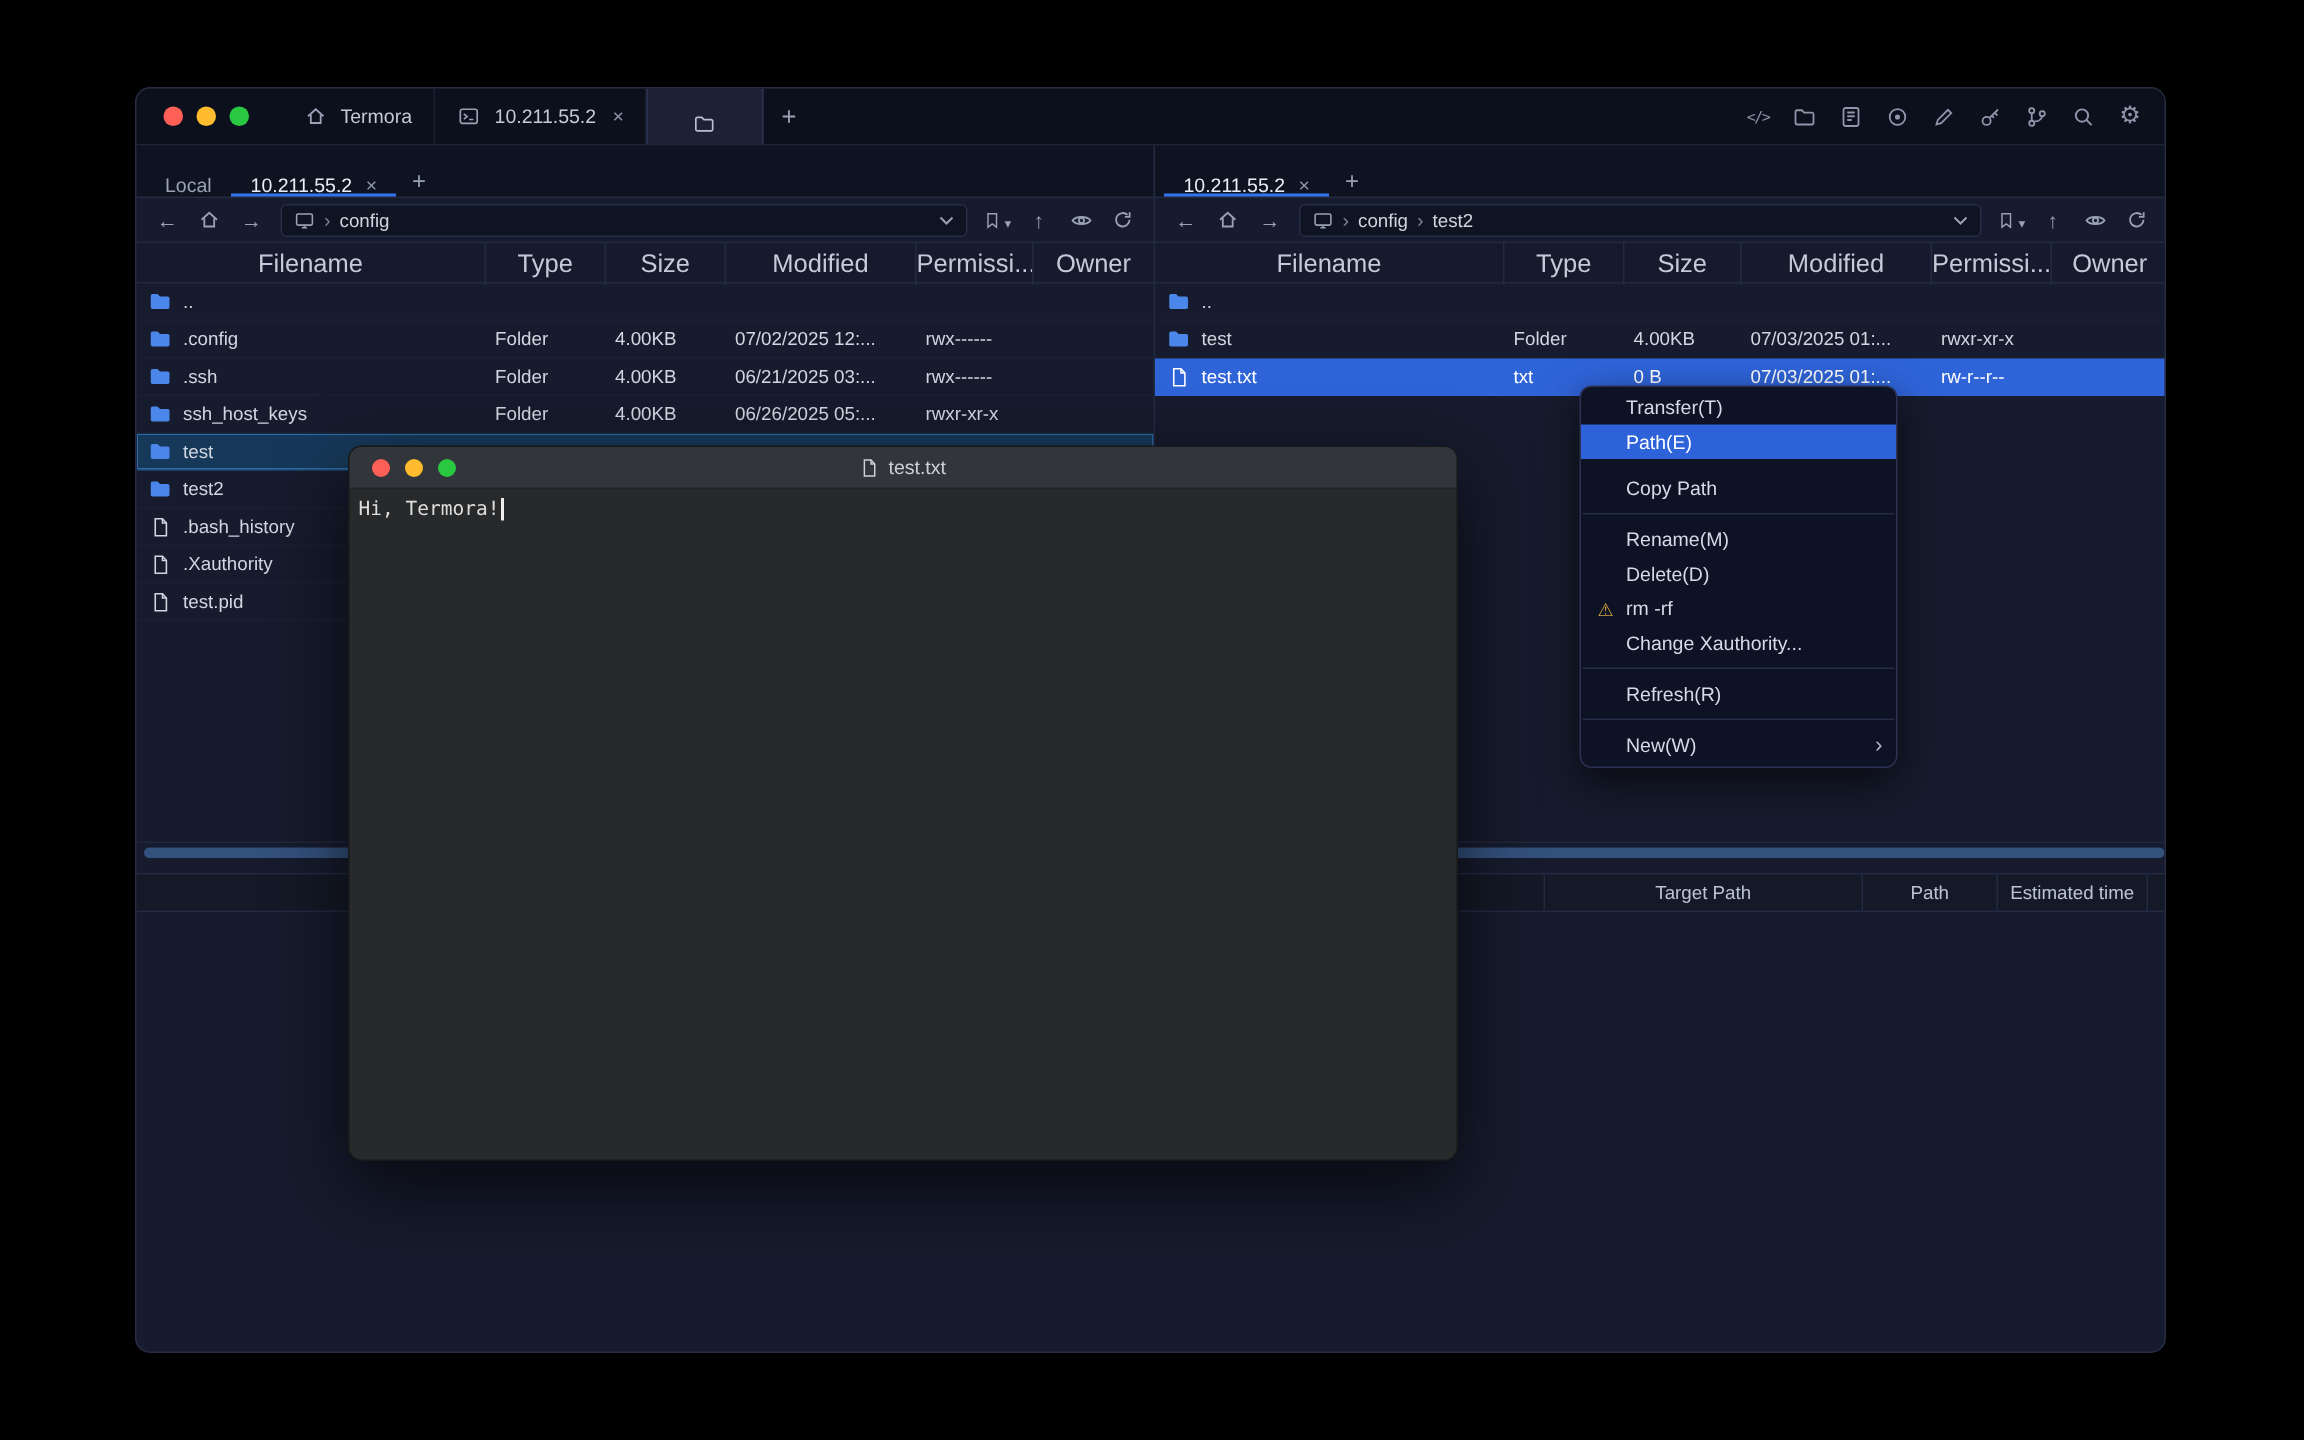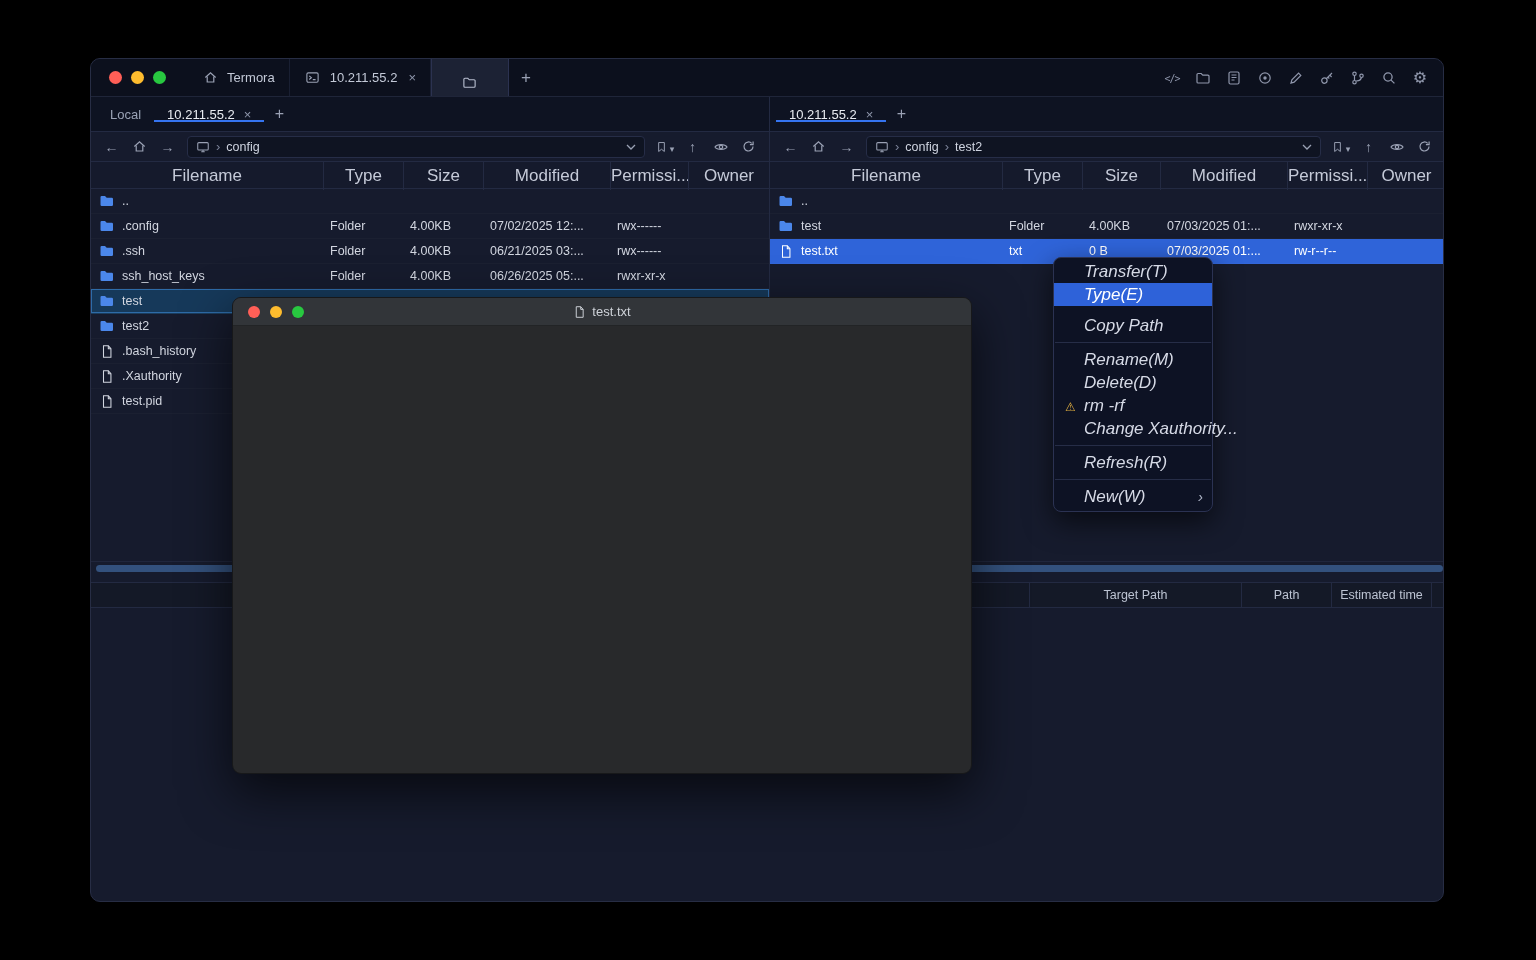--- a/index.html
+++ b/index.html
@@ -29,21 +29,21 @@
   .tb-icons { position:absolute; right:14px; top:0; height:38px; display:flex; align-items:center; gap:13px; }
   .tbtn { width:18px; height:18px; display:flex; align-items:center; justify-content:center; color:#8f96ab; }
   .tbtn svg { display:block; }
   .i-code { font-family:"DejaVu Sans Mono",monospace; font-size:10px; letter-spacing:-1px; }
   .i-gear::before { content:"⚙"; font-size:16px; line-height:1; }
   
   .panel { position:absolute; top:38px; height:468px; }
   .panel-left { left:0; width:678px; }
   .panel-right { left:679px; width:675px; }
   .vdivider { position:absolute; left:678px; top:38px; width:1px; height:485px; background:#232a42; }
-  .ptabs { height:35px; display:flex; align-items:center; background:#0e1322; border-bottom:1px solid #232a42; padding-left:6px; }
+  .ptabs { height:35px; display:flex; align-items:flex-end; background:#0e1322; border-bottom:1px solid #232a42; padding-left:6px; }
   .ptab { display:flex; align-items:center; gap:6px; padding:0 13px; color:#9aa2b5; font-size:13px; }
   .ptab.active { color:#e9ecf2; box-shadow:inset 0 -2px 0 #3574f0; }
   .ptab-plus { width:30px; display:flex; align-items:center; justify-content:center; color:#9aa1b4; font-size:16px; }
   .pathbar { height:29px; display:flex; align-items:center; padding:0 8px; gap:3px; }
   .navbtn { min-width:25px; height:24px; display:flex; align-items:center; justify-content:center; color:#9aa1b4; font-size:14px; }
   .i-back::before { content:"←"; } .i-fwd::before { content:"→"; } .i-up::before { content:"↑"; }
   .pathfield { flex:1; height:22px; margin:0 4px; background:#0f1422; border:1px solid #262d47; border-radius:4px;
     display:flex; align-items:center; padding:0 8px; gap:6px; font-size:12.5px; color:#cfd4e0; }
   .bc-sep::before { content:"›"; color:#7c8399; font-size:13px; }
   .pf-spacer { flex:1; }
@@ -66,23 +66,23 @@
   .panels-bottom { position:absolute; left:0; top:502px; width:1354px; height:1px; background:#20263c; }
   .hbar { position:absolute; top:506px; height:7px; border-radius:3.5px; background:#33517d; }
   .hbar-left { left:5px; width:670px; }
   .hbar-right { left:680px; width:672px; }
   .transfer-head { position:absolute; left:0; top:523px; width:1354px; height:26px; background:#141927;
     border-top:1px solid #232a42; border-bottom:1px solid #232a42;
     display:grid; grid-template-columns:938px 212px 90px 100px 1fr; color:#bcc3d2; font-size:12.5px; }
   .transfer-head .tcell { display:flex; align-items:center; justify-content:center; border-left:1px solid #232a42; overflow:hidden; white-space:nowrap;text-align:center; }
   .transfer-head .tcell:first-child { border-left:none; }
   
-  .cmenu { position:absolute; left:962px; top:198px; width:160px; background:#0d1224; border:1px solid #2b3252;
+  .cmenu { position:absolute; left:962px; top:198px; width:212px; background:#0d1224; border:1px solid #2b3252;
     border-radius:8px; padding:2px 0 3px 0; z-index:45; box-shadow:0 10px 28px rgba(0,0,0,.6);
-    font-size:17px; color:#d6dae6;font-style:italic; }
+    font-size:13px; color:#d6dae6; }
   .mi { height:23px; display:flex; align-items:center; padding-left:30px; position:relative; white-space:nowrap; }
   .mi.hl { background:#2e62d9; color:#fff; }
   .mi.gap { margin-top:8px; }
   .msep { height:1px; background:#262d47; margin:5px 1px; }
   .mi .warn { position:absolute; left:11px; top:50%; transform:translateY(-50%); }
   .mi .warn::before { content:"⚠"; color:#d9a93f; font-size:12px; line-height:1; }
   .mi .sub { position:absolute; right:9px; color:#aeb4c6; }
   .mi .sub::before { content:"›"; font-size:15px; }
   
   .editor { position:absolute; left:141px; top:238px; width:740px; height:477px; z-index:30;
@@ -532,28 +532,34 @@
       <div class="ed-title">
         <span>
           <svg width="13" height="14" viewBox="0 0 16 16" fill="none" stroke="#ced2d8" stroke-width="1.2">
               <path d="M4 1.5 h5.5 L12.5 4.8 v9.7 H4 Z"></path>
               <path d="M9.5 1.5 V4.8 H12.5"></path>
             </svg>
         </span>
         <span>test.txt</span>
       </div>
     </div>
+    <div class="ed-body">
+      <div class="ed-line">
+        <span>Hi, Termora!</span>
+        <span class="caret"></span>
+      </div>
+    </div>
   </div>
 
   <div class="cmenu">
     <div class="mi">
         <span>Transfer(T)</span>
       </div>
     <div class="mi hl">
-        <span>Type(E)</span>
+        <span>Path(E)</span>
       </div>
     <div class="mi gap">
         <span>Copy Path</span>
       </div>
     <div class="msep"></div>
     <div class="mi">
         <span>Rename(M)</span>
       </div>
     <div class="mi">
         <span>Delete(D)</span>

